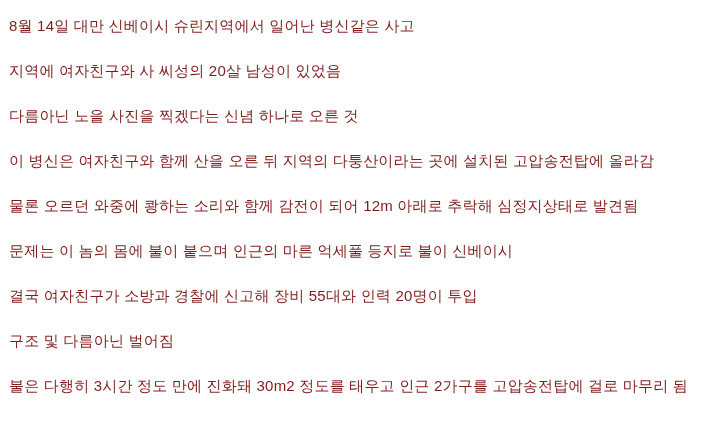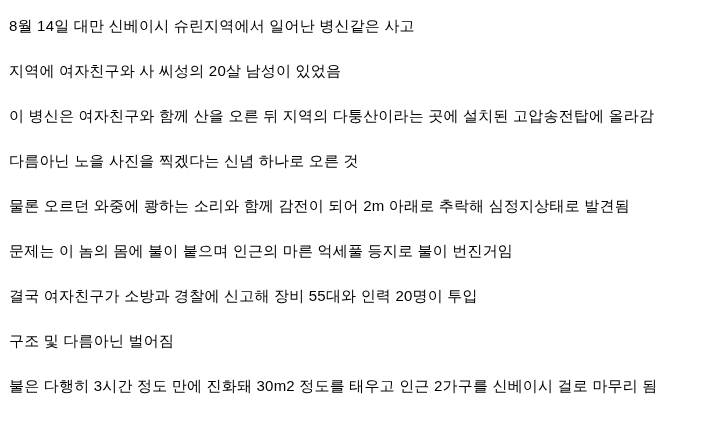--- a/index.html
+++ b/index.html
@@ -11,37 +11,37 @@
     width: 726px;
     height: 443px;
     overflow: hidden;
   }
   .post-body {
     box-sizing: border-box;
     width: 726px;
     padding: 16px 8px 0 9px;
     font-family: "Liberation Sans", "DejaVu Sans", sans-serif;
     font-size: 15px;
-    color: #000000;
+    color: #7f1d1d;
     -webkit-font-smoothing: antialiased;
   }
   .post-body p {
     margin: 0 0 26px 0;
     padding: 0;
     line-height: 19px;
     white-space: nowrap;
     letter-spacing: 0.2px;
   }
 </style>
 </head>
 <body>
 
 <article class="post-body">
   <p>8월 14일 대만 신베이시 슈린지역에서 일어난 병신같은 사고</p>
   <p>지역에 여자친구와 사 씨성의 20살 남성이 있었음</p>
+  <p>다름아닌 노을 사진을 찍겠다는 신념 하나로 오른 것</p>
   <p>이 병신은 여자친구와 함께 산을 오른 뒤 지역의 다퉁산이라는 곳에 설치된 고압송전탑에 올라감</p>
-  <p>다름아닌 노을 사진을 찍겠다는 신념 하나로 오른 것</p>
-  <p>물론 오르던 와중에 쾅하는 소리와 함께 감전이 되어 2m 아래로 추락해 심정지상태로 발견됨</p>
-  <p>문제는 이 놈의 몸에 불이 붙으며 인근의 마른 억세풀 등지로 불이 번진거임</p>
+  <p>물론 오르던 와중에 쾅하는 소리와 함께 감전이 되어 12m 아래로 추락해 심정지상태로 발견됨</p>
+  <p>문제는 이 놈의 몸에 불이 붙으며 인근의 마른 억세풀 등지로 불이 신베이시</p>
   <p>결국 여자친구가 소방과 경찰에 신고해 장비 55대와 인력 20명이 투입</p>
   <p>구조 및 다름아닌 벌어짐</p>
-  <p>불은 다행히 3시간 정도 만에 진화돼 30m2 정도를 태우고 인근 2가구를 신베이시 걸로 마무리 됨</p>
+  <p>불은 다행히 3시간 정도 만에 진화돼 30m2 정도를 태우고 인근 2가구를 고압송전탑에 걸로 마무리 됨</p>
 </article>
 
 </body></html>

